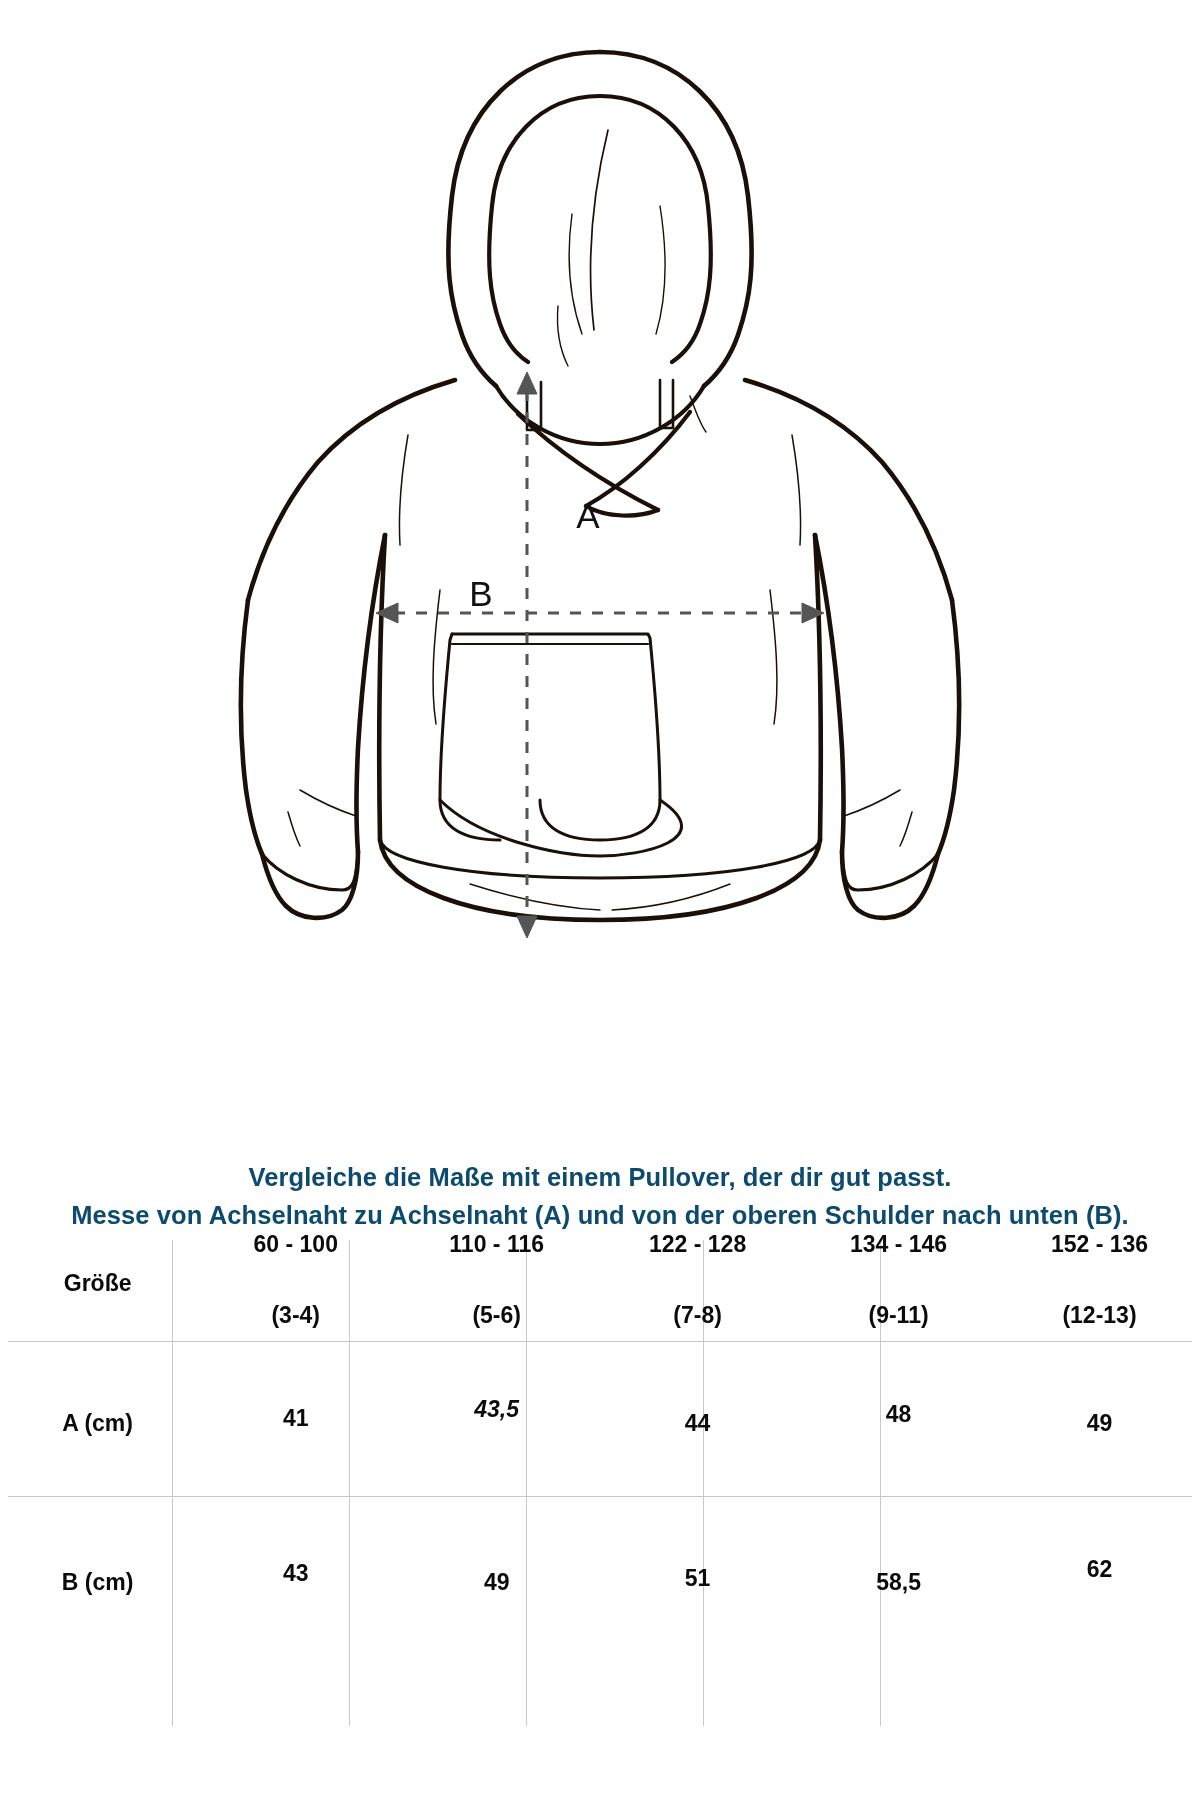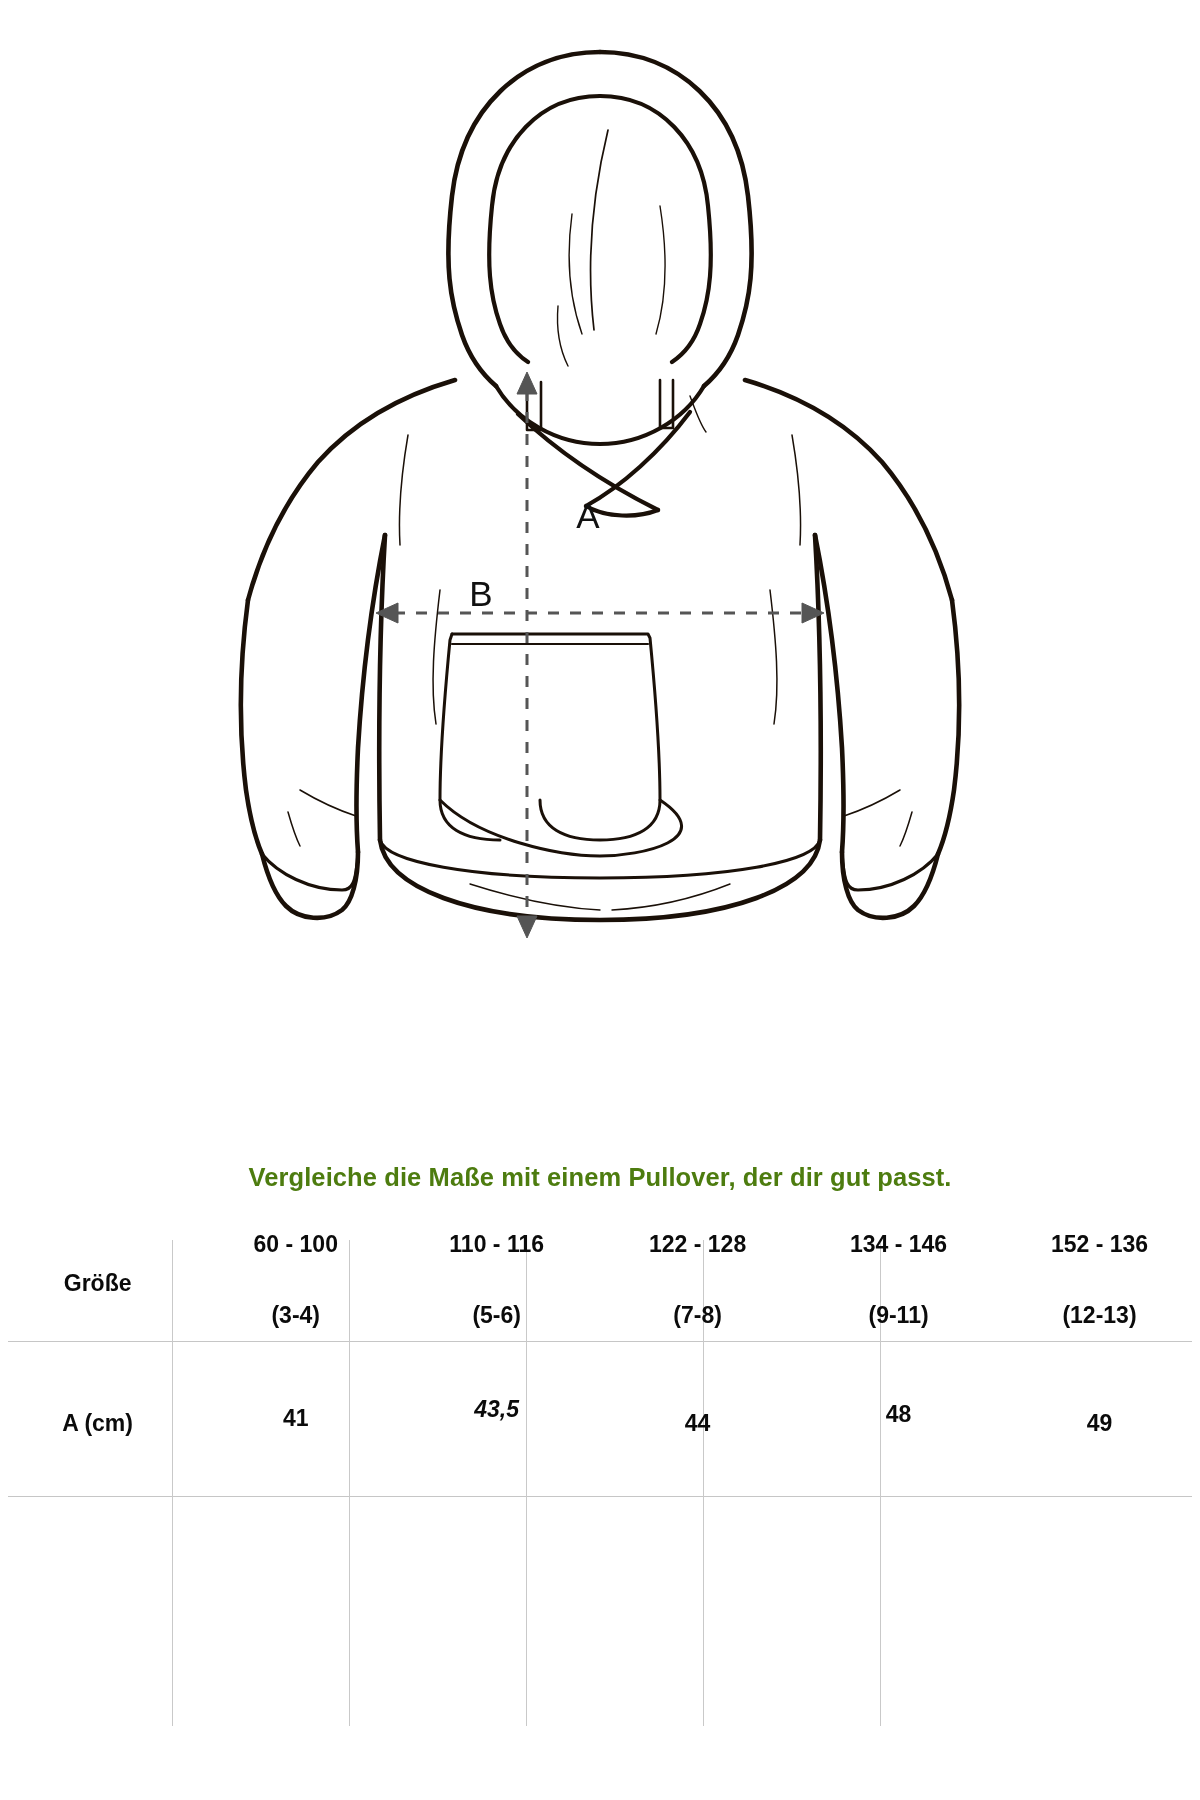--- a/index.html
+++ b/index.html
@@ -36,21 +36,21 @@
     left: 0;
     top: 1158px;
     width: 1200px;
     text-align: center;
   }
   .instruction-line {
     font-size: 25.5px;
     font-weight: bold;
     line-height: 38px;
     letter-spacing: 0.1px;
-    color: #4d7c0f;
+    color: #0c4a6e;
     white-space: nowrap;
   }
 
   
   #size-table {
     position: absolute;
     left: 0;
     top: 1226px;
     width: 964px;
     height: 500px;
@@ -230,20 +230,21 @@
       <polygon points="824,613 802,603 802,623"></polygon>
     </g>
 
     <text x="588" y="528" font-family="Liberation Sans, sans-serif" font-size="35" fill="#111111" text-anchor="middle">A</text>
     <text x="481" y="606" font-family="Liberation Sans, sans-serif" font-size="35" fill="#111111" text-anchor="middle">B</text>
   </svg>
 </div>
 
 <div id="instructions">
   <div class="instruction-line">Vergleiche die Maße mit einem Pullover, der dir gut passt.</div>
+  <div class="instruction-line">Messe von Achselnaht zu Achselnaht (A) und von der oberen Schulder nach unten (B).</div>
 </div>
 
 <div id="size-table">
 
   <div class="rule" style="top:115px;"></div>
   <div class="rule" style="top:270px;"></div>
 
   <div class="vrule" style="left:172px; top:14px;  height:486px;"></div>
   <div class="vrule" style="left:349px; top:14px;  height:486px;"></div>
   <div class="vrule" style="left:526px; top:14px;  height:486px;"></div>
@@ -292,15 +293,35 @@
         <span class="nudge-dn-4">44</span>
       </td>
       <td>
         <span class="nudge-up-4">48</span>
       </td>
       <td>
         <span class="nudge-dn-4">49</span>
       </td>
     </tr>
 
+    <tr class="row-data">
+      <td class="col-label">
+        <span class="nudge-dn-8">B (cm)</span>
+      </td>
+      <td>
+        <span class="nudge-0">43</span>
+      </td>
+      <td>
+        <span class="nudge-dn-8">49</span>
+      </td>
+      <td>
+        <span class="nudge-dn-4">51</span>
+      </td>
+      <td>
+        <span class="nudge-dn-8">58,5</span>
+      </td>
+      <td>
+        <span class="nudge-up-4">62</span>
+      </td>
+    </tr>
   </tbody>
     </table>
 </div>
 
 </body></html>

